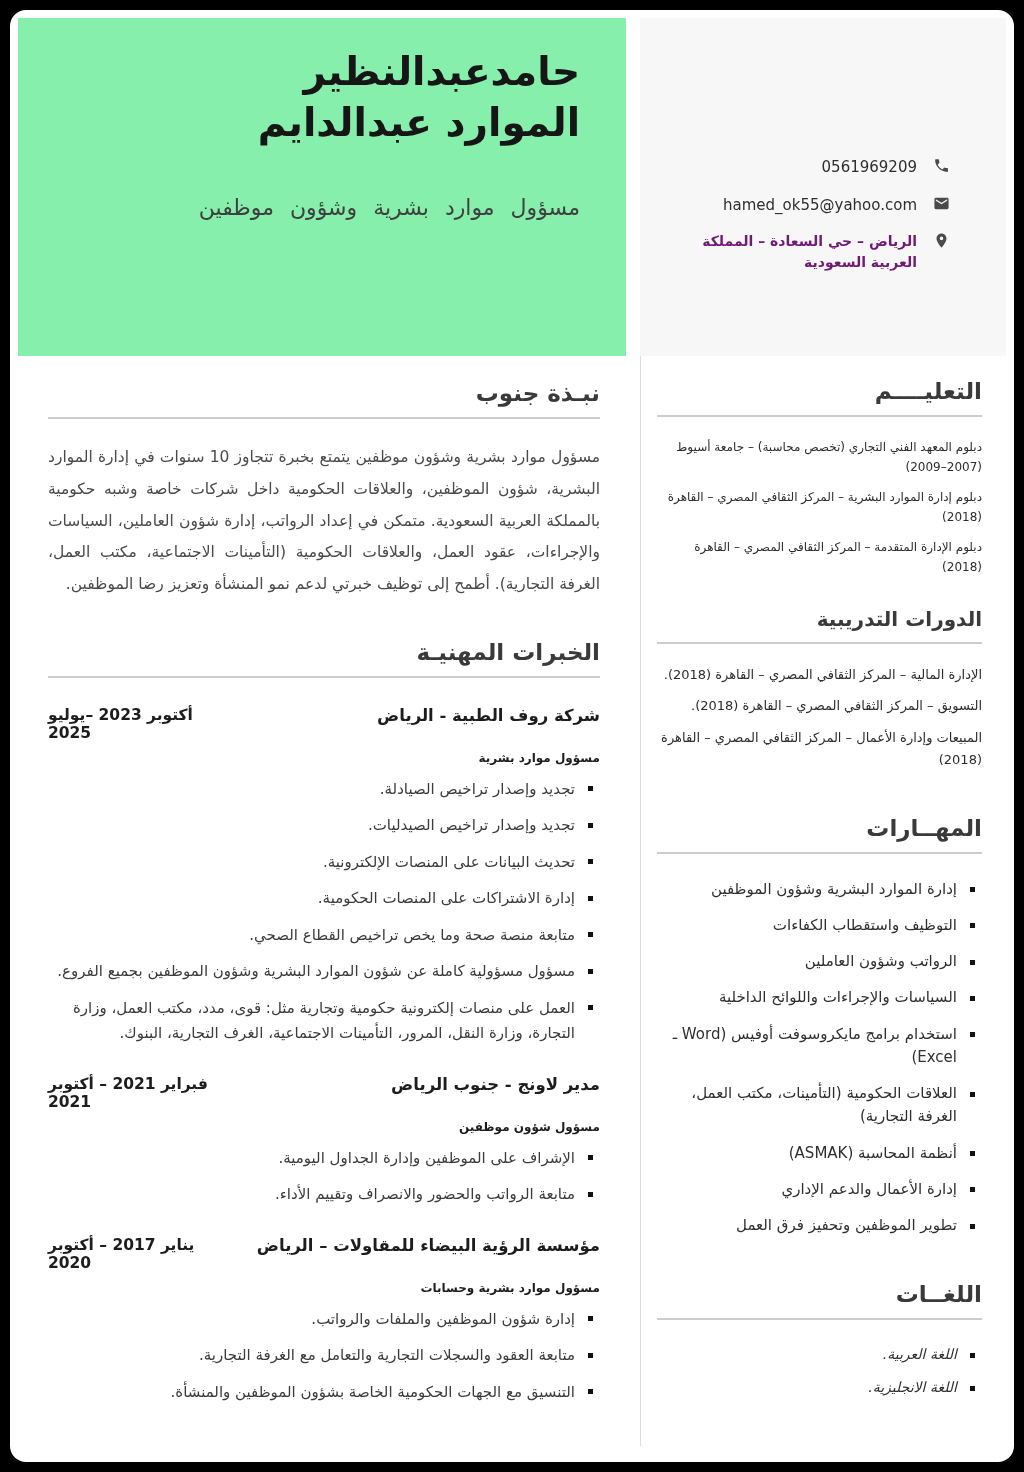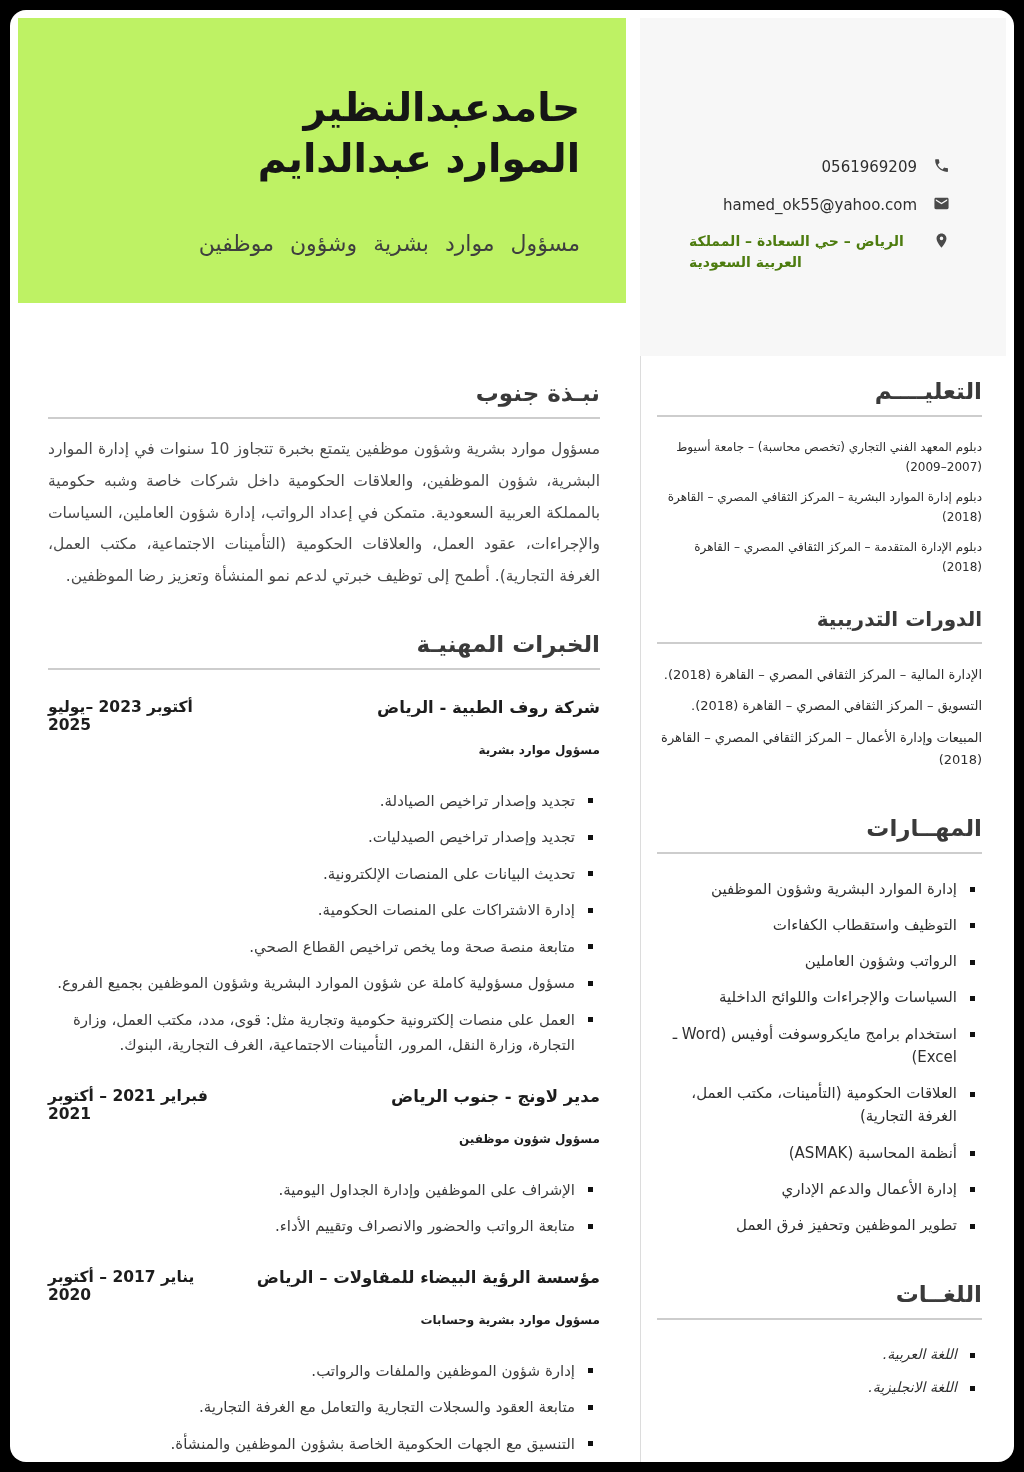--- a/index.html
+++ b/index.html
@@ -3,50 +3,50 @@
 <meta charset="utf-8">
 <style>
   html,body{margin:0;padding:0;background:#000;font-family:"DejaVu Sans",sans-serif;}
   .frame{width:1024px;height:1472px;background:#000;position:relative;}
   .page{position:absolute;left:10px;top:10px;width:1004px;height:1452px;background:#fff;
         border-radius:16px;overflow:hidden;box-sizing:border-box;}
   
   .top-row{display:flex;direction:rtl;gap:14px;padding:8px 8px 0 8px;}
   .contact-box{width:366px;height:338px;box-sizing:border-box;background:#f7f7f7;
                padding:138px 56px 0 16px;}
-  .header-box{flex:1;height:285px;box-sizing:border-box;background:#bef264;
-              padding:64px 46px 0 20px;text-align:right;}
+  .header-box{flex:1;height:338px;box-sizing:border-box;background:#86efac;
+              padding:28px 46px 0 20px;text-align:right;}
   .name{font-size:39px;font-weight:bold;color:#161616;line-height:1.32;letter-spacing:.5px;}
   .job-title{margin-top:46px;font-size:22px;color:#3f3f3f;word-spacing:9px;letter-spacing:1px;}
   .contact-row{display:flex;direction:rtl;justify-content:flex-start;align-items:flex-start;
-               gap:16px;margin-bottom:15px;text-align:left;}
+               gap:16px;margin-bottom:15px;text-align:right;}
   .contact-row .txt{font-size:15px;color:#2e2e2e;line-height:1.5;}
-  .contact-row .txt.bold{font-weight:bold;font-size:14px;color:#4d7c0f;max-width:228px;}
+  .contact-row .txt.bold{font-weight:bold;font-size:14px;color:#701a75;max-width:228px;}
   .cicon{width:17px;height:17px;flex:0 0 auto;margin-top:1px;}
   .cicon svg{width:17px;height:17px;fill:#4a4a4a;display:block;}
   
   .content{display:flex;direction:rtl;padding:0 8px;align-items:stretch;}
   .sidebar{width:366px;box-sizing:border-box;border-left:none;padding:22px 24px 30px 16px;}
   .content .sidebar{border-left:1.5px solid #dcdcdc;}
   .main{flex:1;box-sizing:border-box;padding:24px 40px 30px 30px;}
   
   .sec-head{font-size:23px;font-weight:bold;color:#3a3a3a;text-align:right;margin:0;}
   .sec-head.small{font-size:20px;}
   .rule{border-bottom:2px solid #cdcdcd;margin-top:11px;}
   
-  .about-text{margin-top:15px;font-size:15.5px;color:#4a4a4a;line-height:2.05;
+  .about-text{margin-top:23px;font-size:15.5px;color:#4a4a4a;line-height:2.05;
               text-align:justify;}
   
   .exp-section{margin-top:38px;}
   .job{margin-top:28px;}
   .job-head{display:flex;direction:rtl;justify-content:space-between;align-items:flex-start;}
   .job-company{font-weight:bold;font-size:16.5px;color:#1d1d1d;text-align:right;}
   .job-dates{font-weight:bold;font-size:15.5px;color:#1d1d1d;text-align:left;max-width:168px;}
   .job-role{font-weight:bold;font-size:12px;color:#1d1d1d;margin-top:9px;text-align:right;}
-  ul.bullets{list-style:none;margin:32px 0 0;padding:0;}
+  ul.bullets{list-style:none;margin:12px 0 0;padding:0;}
   ul.bullets li{position:relative;padding-right:25px;text-align:right;}
   ul.bullets li::before{content:"";position:absolute;right:7px;top:.62em;width:5px;height:5px;
                         background:#111;}
   .exp-section ul.bullets li{font-size:15px;color:#3b3b3b;line-height:1.7;margin-bottom:11px;}
   
   .side-sec{margin-top:0;}
   .side-sec + .side-sec{margin-top:30px;}
   .side-sec.gap-lg{margin-top:44px;}
   .plain-lines{margin-top:20px;}
   .plain-lines .line{font-size:12px;color:#2d2d2d;line-height:1.7;margin-bottom:9px;

